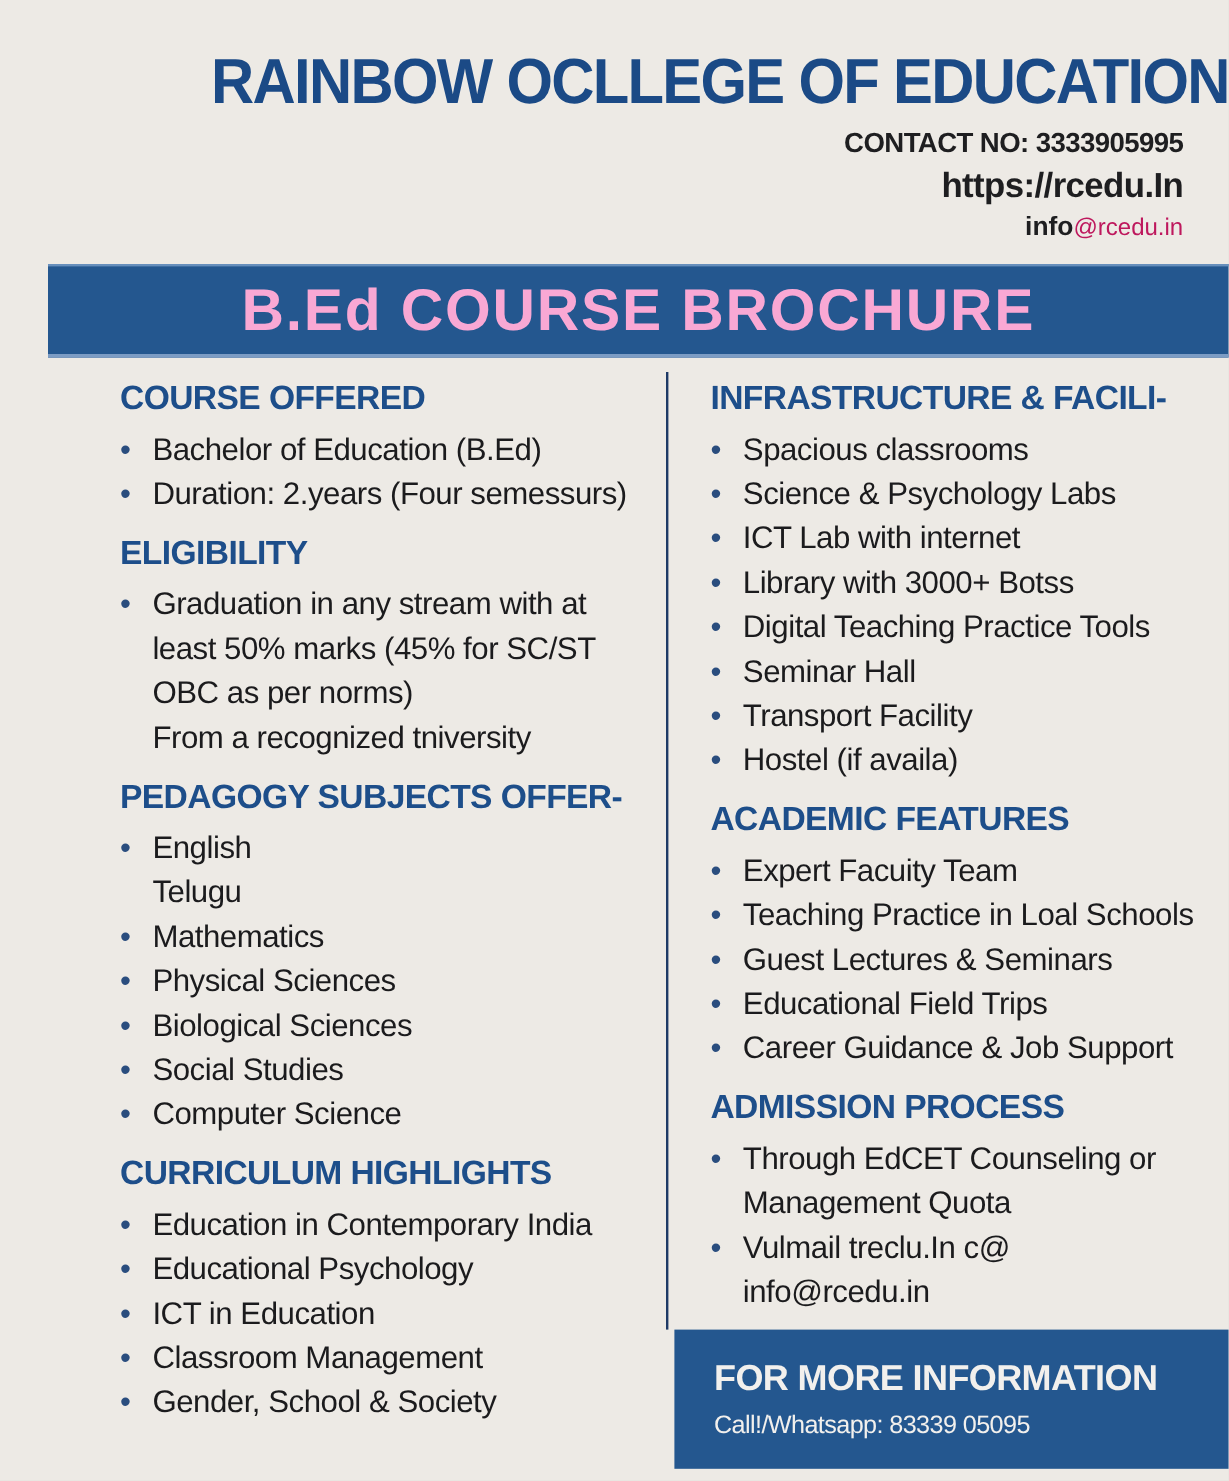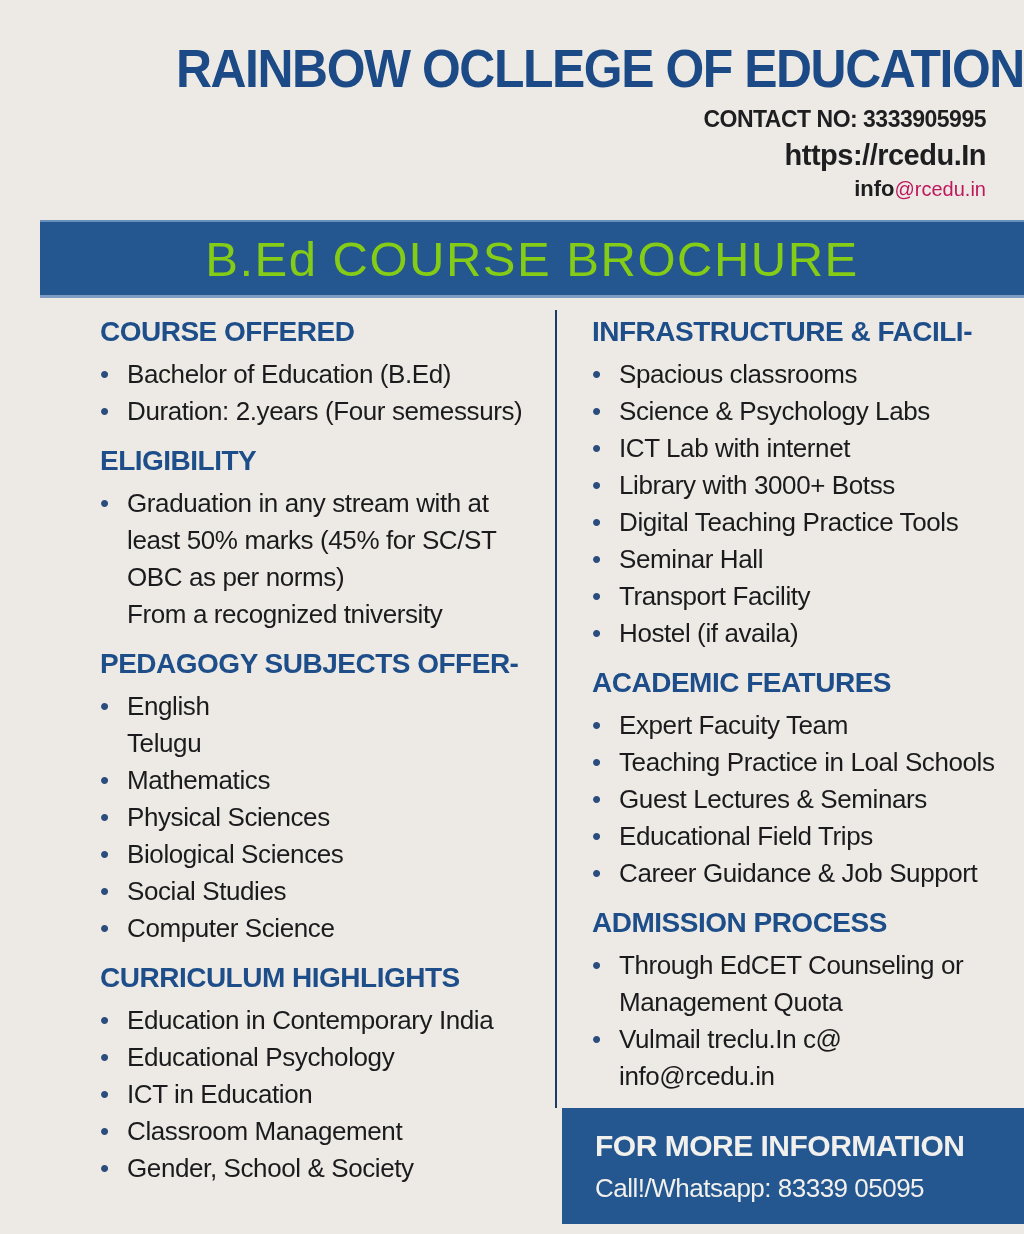--- a/index.html
+++ b/index.html
@@ -17,41 +17,41 @@
   .contact-line{font-size:23px;font-weight:700;letter-spacing:-0.5px;}
   .website-line{font-size:29px;font-weight:700;margin-top:6px;letter-spacing:-0.5px;}
   .email-line{font-size:22px;margin-top:4px;}
   .email-prefix{font-weight:700;}
   .email-suffix{font-weight:400;font-size:20px;color:#be185d;}
   .banner{
     position:absolute;top:220px;left:40px;right:0;height:78px;background:#24578f;
     border-top:2px solid #678fbc;border-bottom:3px solid #7c9cc4;
     display:flex;align-items:center;justify-content:center;box-sizing:border-box;
   }
-  .banner-text{color:#84cc16;font-size:49px;font-weight:400;letter-spacing:1.5px;white-space:nowrap;}
+  .banner-text{color:#f9a8d4;font-size:49px;font-weight:700;letter-spacing:1.5px;white-space:nowrap;}
   .content{position:absolute;top:310px;left:100px;right:0;display:flex;align-items:flex-start;}
   .col-left{width:455px;flex:none;}
   .divider{flex:none;width:2px;height:798px;background:#1e3a66;}
   .col-right{flex:1;padding-left:35px;min-width:0;}
   .section-heading{
     margin:14px 0 8px;font-size:28px;line-height:33px;font-weight:700;
     color:#1d4e8a;letter-spacing:-0.5px;white-space:pre;
   }
   .section:first-child .section-heading{margin-top:5px;}
   .item-list{list-style:none;margin:0;padding:0;}
   .list-item{display:flex;align-items:flex-start;}
   .bullet{flex:none;width:27px;color:#2a4d7e;font-size:26px;line-height:37px;}
   .item-text{font-size:26px;line-height:37px;color:#1b1b1d;letter-spacing:-0.4px;white-space:pre;}
   .info-box{
     position:absolute;top:1108px;left:562px;right:0;height:116px;background:#24578f;
     color:#f2f0ed;padding-left:33px;box-sizing:border-box;
     display:flex;flex-direction:column;justify-content:center;
   }
   .info-box-title{font-size:30px;font-weight:700;letter-spacing:-0.5px;}
-  .info-box-line{font-size:26px;margin-top:10px;letter-spacing:-0.5px;}
+  .info-box-line{font-size:21px;margin-top:10px;letter-spacing:-0.5px;}
 </style>
 </head>
 <body>
 
 <div class="page">
 
   <div class="page-title">RAINBOW OCLLEGE OF EDUCATION</div>
 
   <div class="contact-block">
     <div class="contact-line">CONTACT NO: 3333905995</div>

